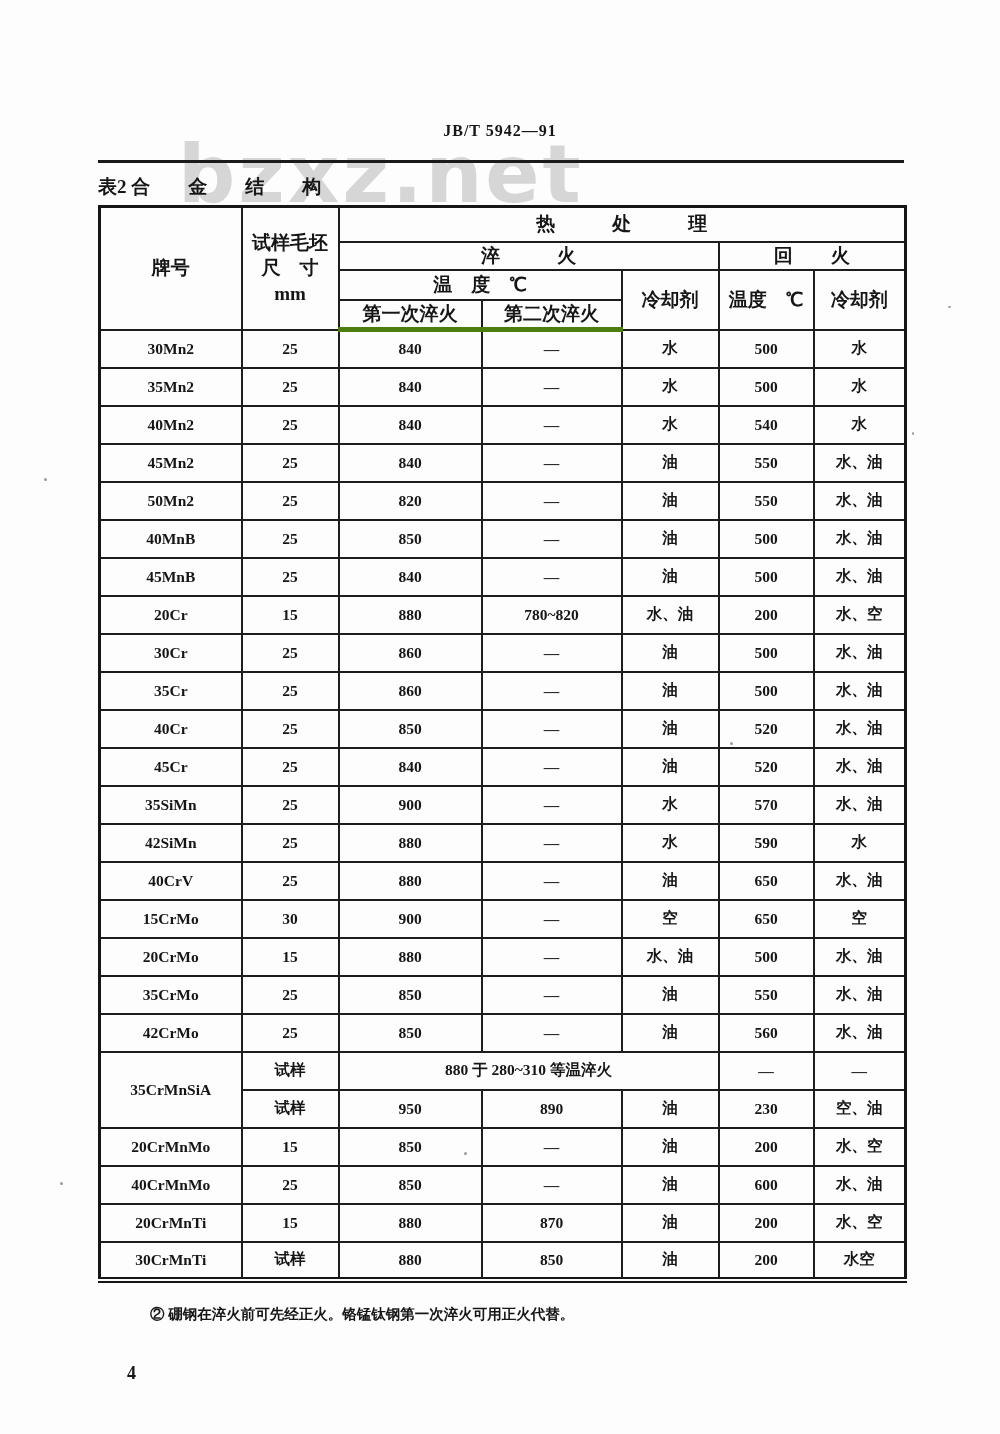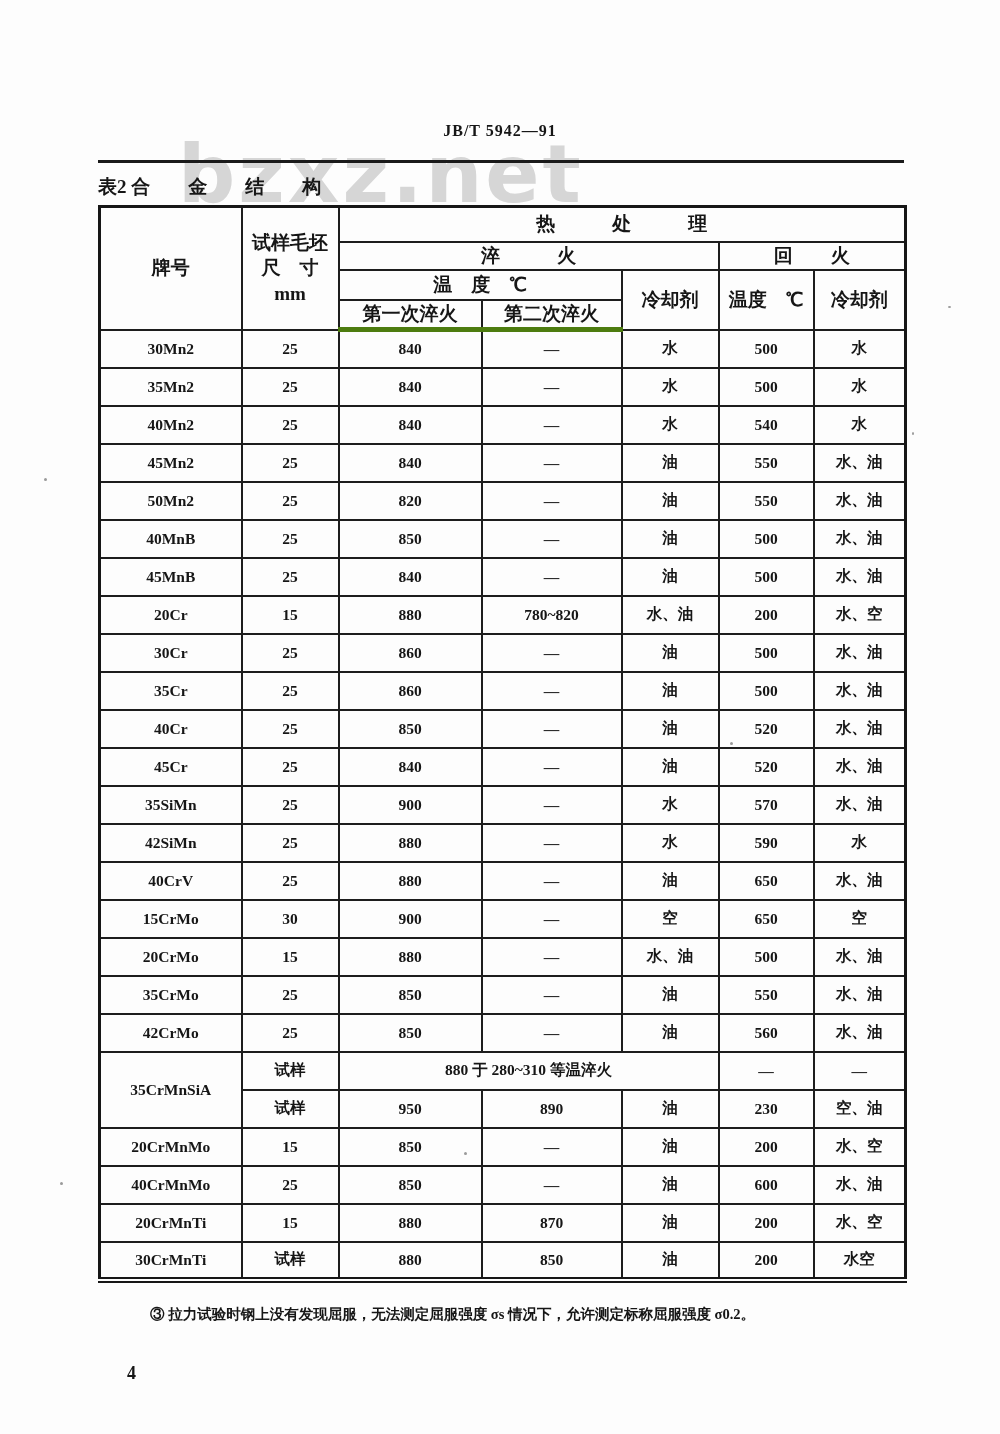--- a/index.html
+++ b/index.html
@@ -361,21 +361,21 @@
         <td>880</td>
         <td>850</td>
         <td>油</td>
         <td>200</td>
         <td>水空</td>
       </tr>
     </tbody>
 </table>
 
 <div class="notes">
-  <div class="note-line note-indent"><span>③ 拉力试验时钢上没有发现屈服，无法测定屈服强度 σs 情况下，允许测定标称屈服强度 σ0.2。</span></div>
+  <div class="note-line note-indent"><span>② 硼钢在淬火前可先经正火。铬锰钛钢第一次淬火可用正火代替。</span></div>
 </div>
 
 <div class="page-number">4</div>
 
 <div class="speck" style="left:44px;top:478px;width:3px;height:3px;"></div>
 <div class="speck" style="left:948px;top:306px;width:3px;height:2px;"></div>
 <div class="speck" style="left:730px;top:742px;width:3px;height:3px;"></div>
 <div class="speck" style="left:60px;top:1182px;width:3px;height:3px;"></div>
 <div class="speck" style="left:912px;top:432px;width:2px;height:3px;"></div>
 <div class="speck" style="left:464px;top:1152px;width:3px;height:3px;"></div>

